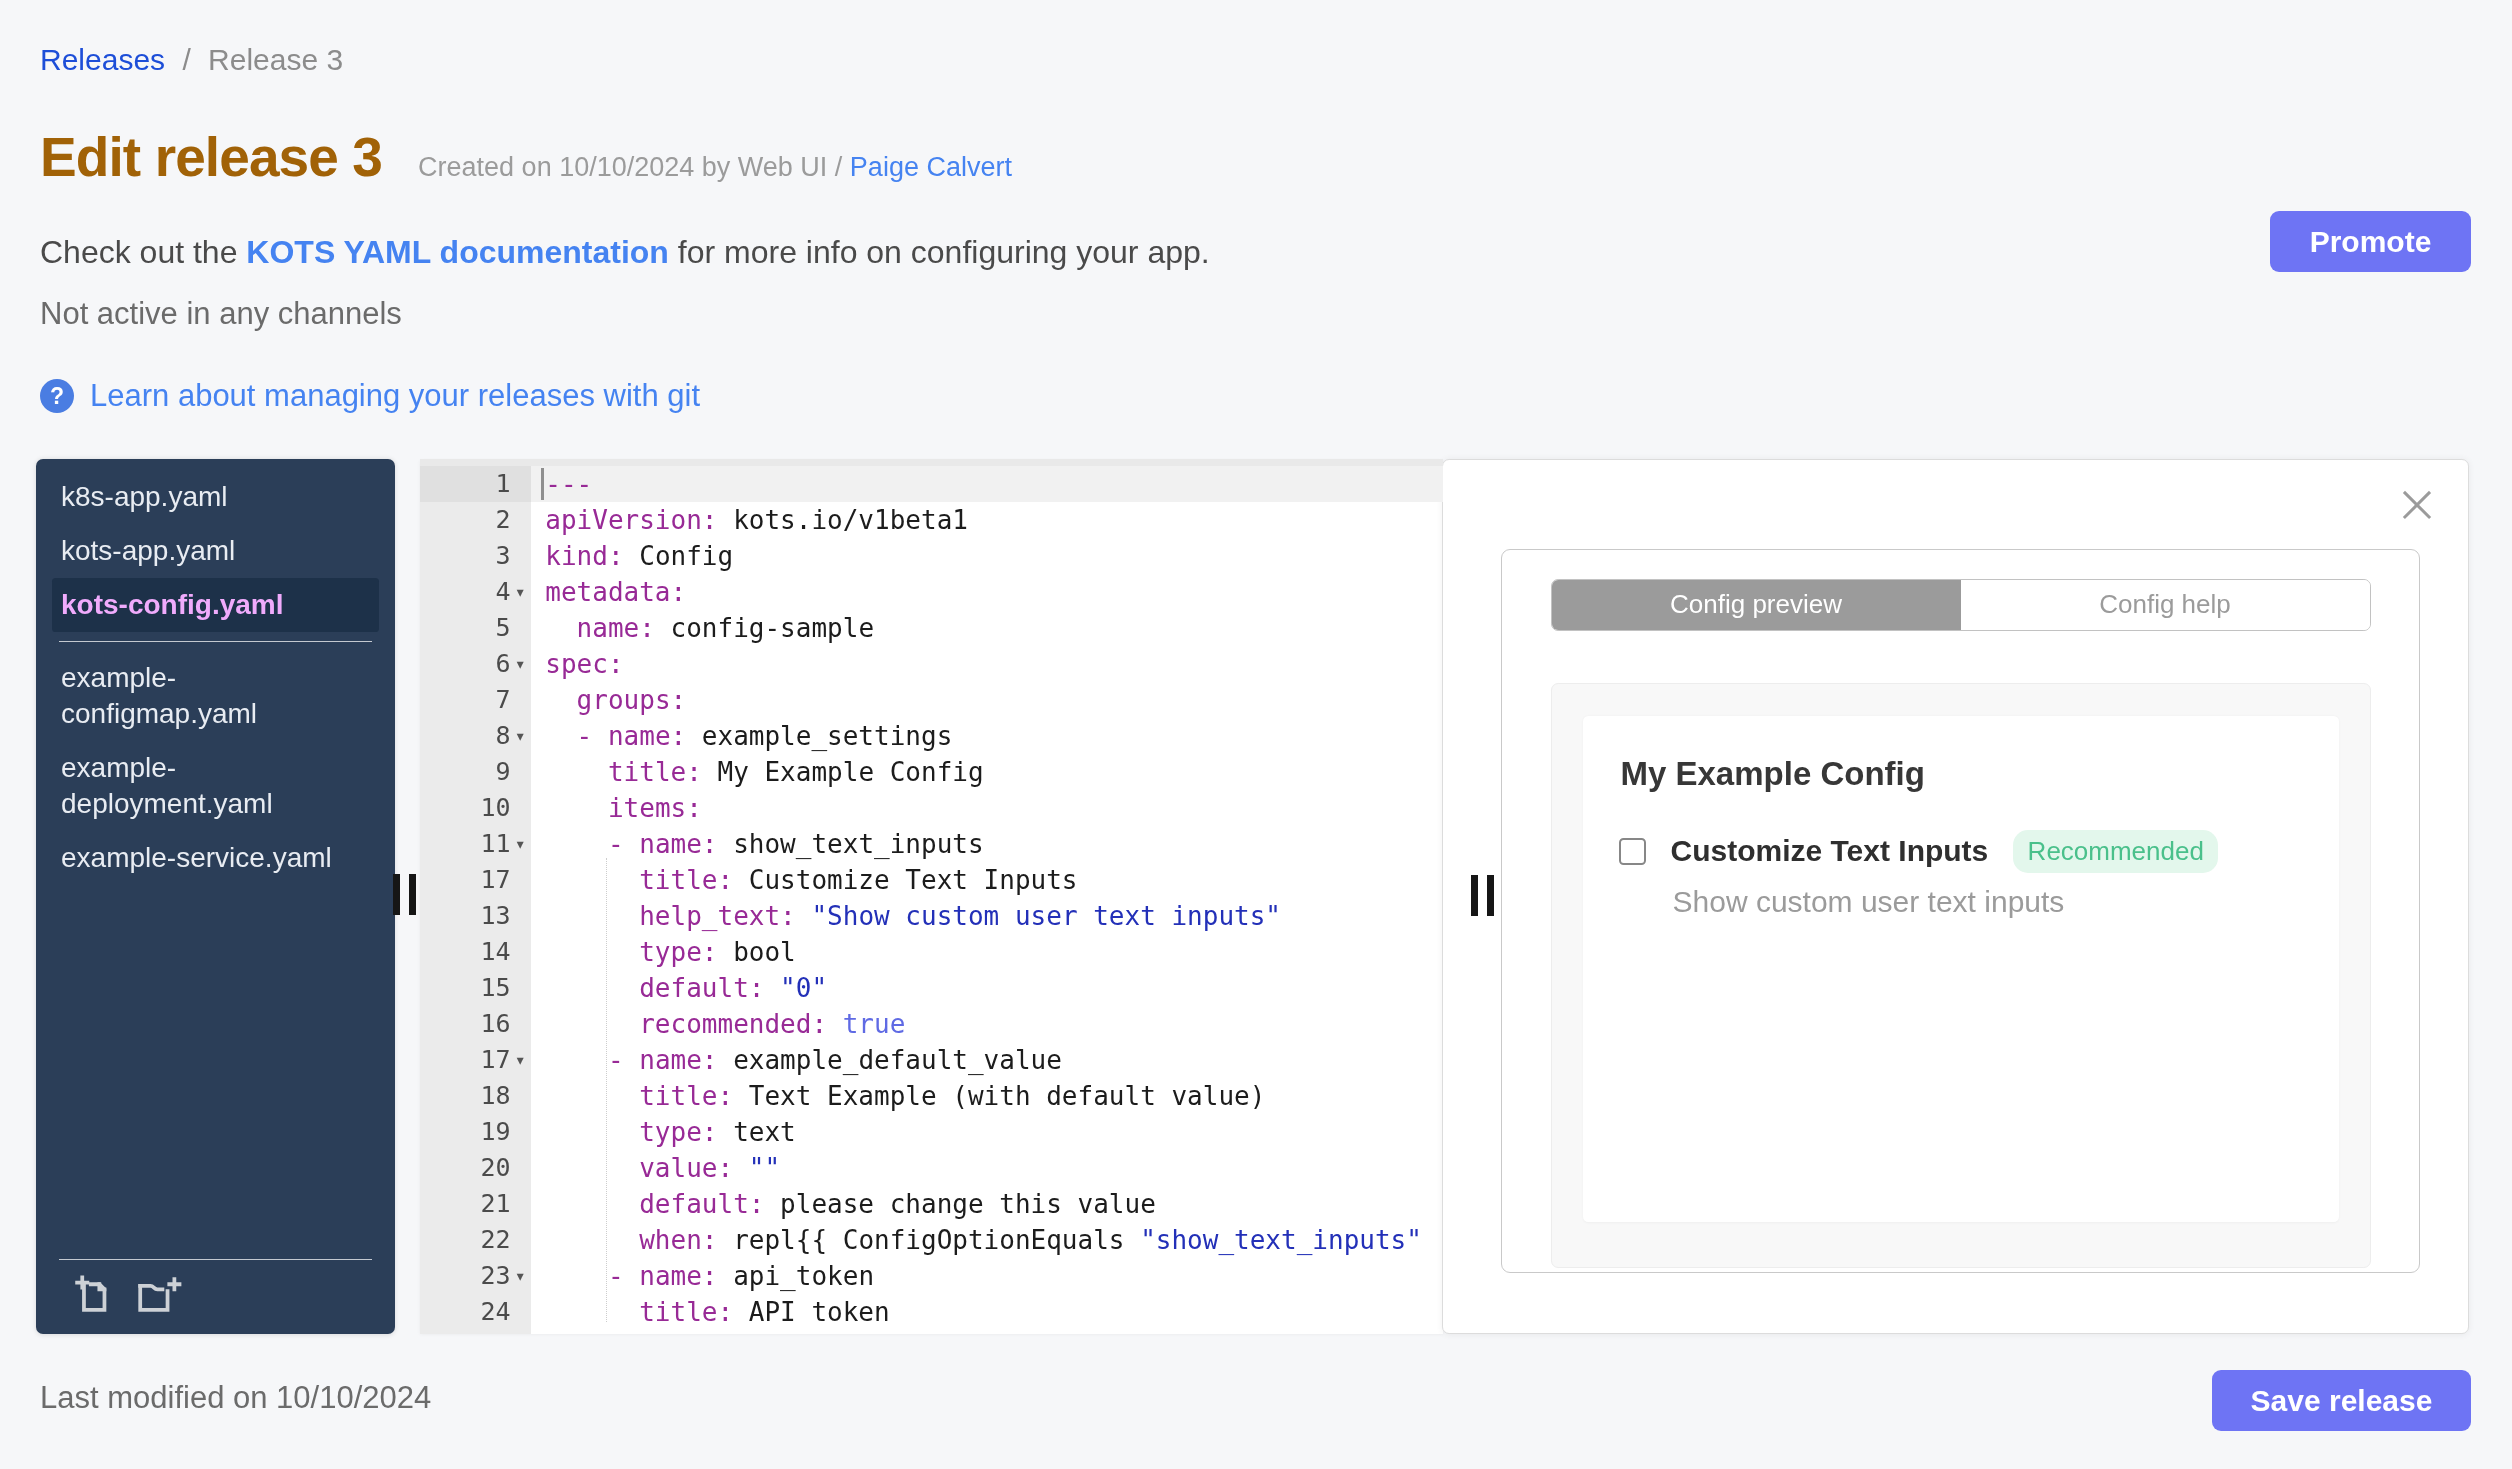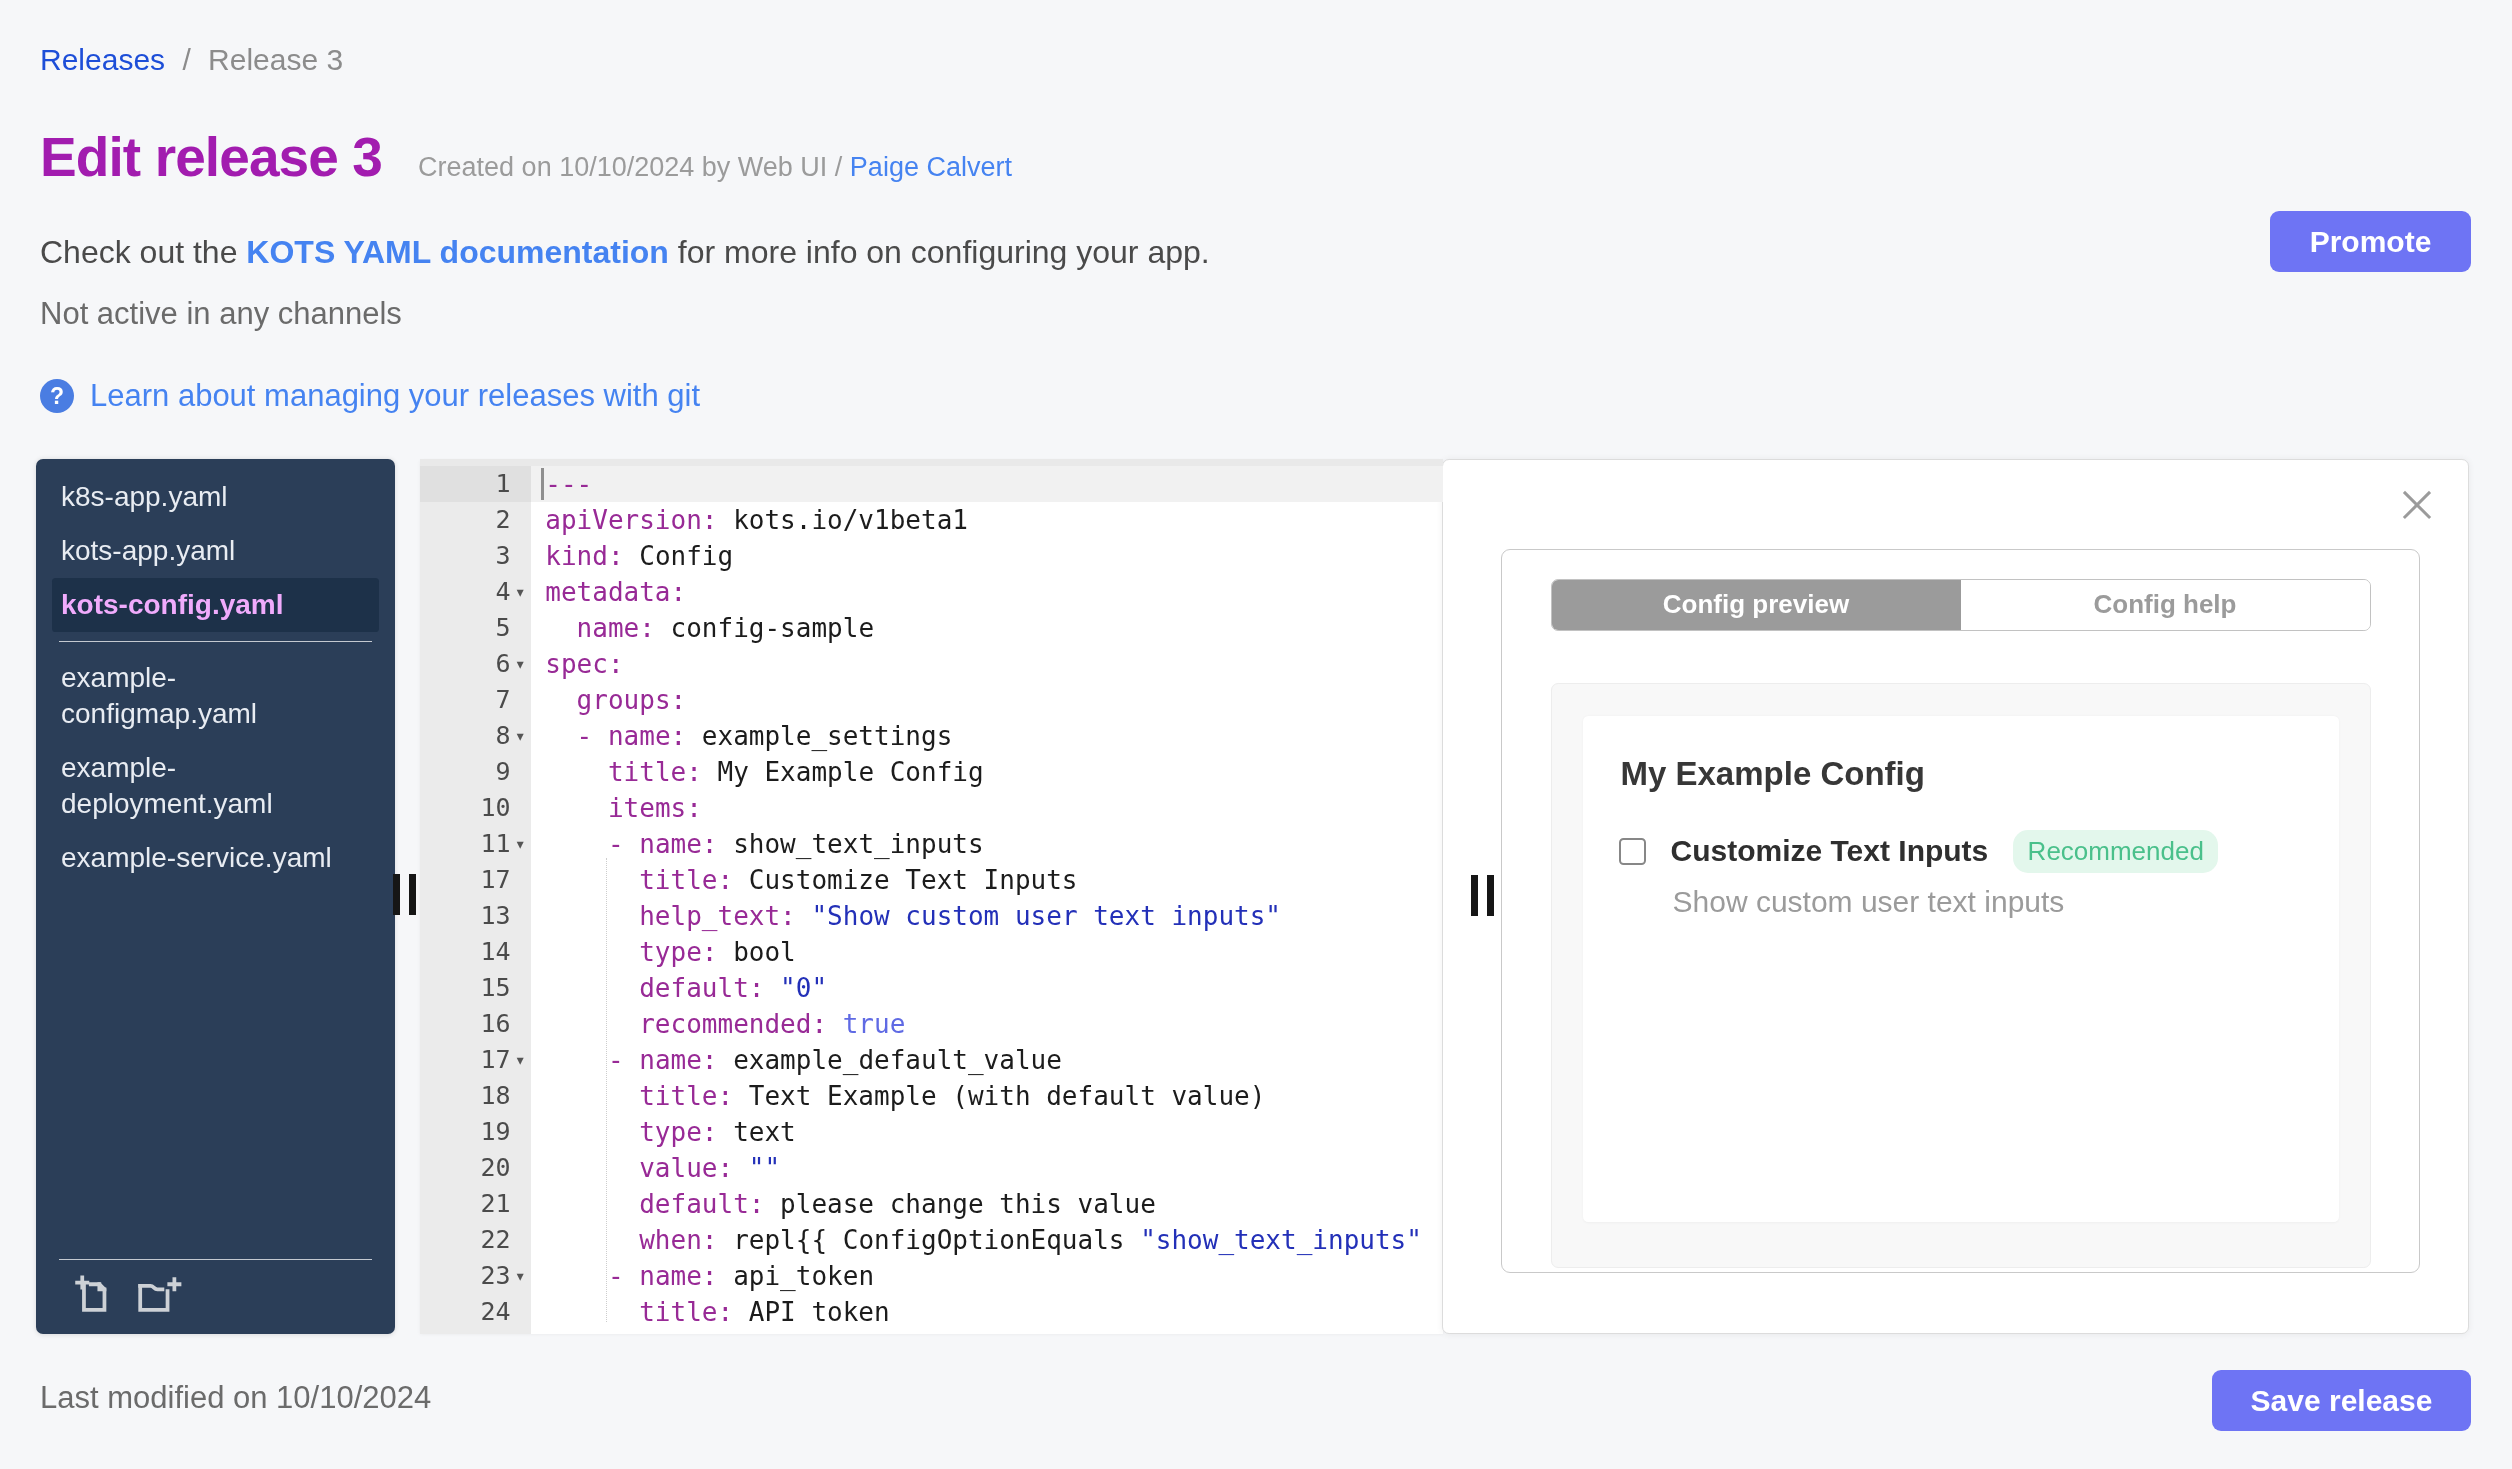--- a/index.html
+++ b/index.html
@@ -15,21 +15,21 @@
 
   a { text-decoration:none; cursor:pointer; }
 
   
   .breadcrumb { position:absolute; left:40px; top:43px; font-size:30px; }
   .breadcrumb a { color:#1d4ed8; font-weight:400; }
   .breadcrumb .sep { color:#8c8c8c; margin:0 9px; }
   .breadcrumb .cur { color:#8c8c8c; }
 
   .titlerow { position:absolute; left:40px; top:125px; display:flex; align-items:baseline; gap:36px; }
-  .titlerow h1 { font-size:55px; font-weight:700; color:#a21caf; letter-spacing:-0.9px; }
+  .titlerow h1 { font-size:55px; font-weight:700; color:#a16207; letter-spacing:-0.9px; }
   .titlerow .meta { font-size:27px; color:#9b9b9b; }
   .titlerow .meta a { color:#4583f1; }
 
   .introrow { position:absolute; left:40px; top:234px; font-size:32px; color:#4a4a4a; }
   .introrow a { color:#4583f1; font-weight:600; }
 
   .channels { position:absolute; left:40px; top:296px; font-size:31px; color:#6b6b6b; }
 
   .gitrow { position:absolute; left:40px; top:378px; display:flex; align-items:center; gap:16px; cursor:pointer; }
   .qicon {
@@ -137,21 +137,20 @@
   .close-x::after  { transform:translate(-50%,-50%) rotate(-45deg); }
 
   .preview .inner {
     position:absolute; left:58px; top:89px; width:919px; height:724px;
     border:1.8px solid #c9c9c9; border-radius:9px; background:#fff;
   }
   .tabs {
     width:820px; height:52px; margin:28.5px auto 0 auto;
     display:flex; border-radius:7.1px; overflow:hidden;
     border:1.8px solid #c2c2c2;
-    font-weight:bold;
   }
   .tab {
     flex:1; text-align:center; font-size:26px; line-height:48px;
     color:#9b9b9b; background:#fff; cursor:pointer;
   }
   .tab.active { background:#9b9b9b; color:#fff; }
   .grayarea {
     width:820px; height:585px; margin:52px auto 0 auto;
     background:#f8f8f8; border:1.8px solid #ededed; border-radius:7.1px;
   }

